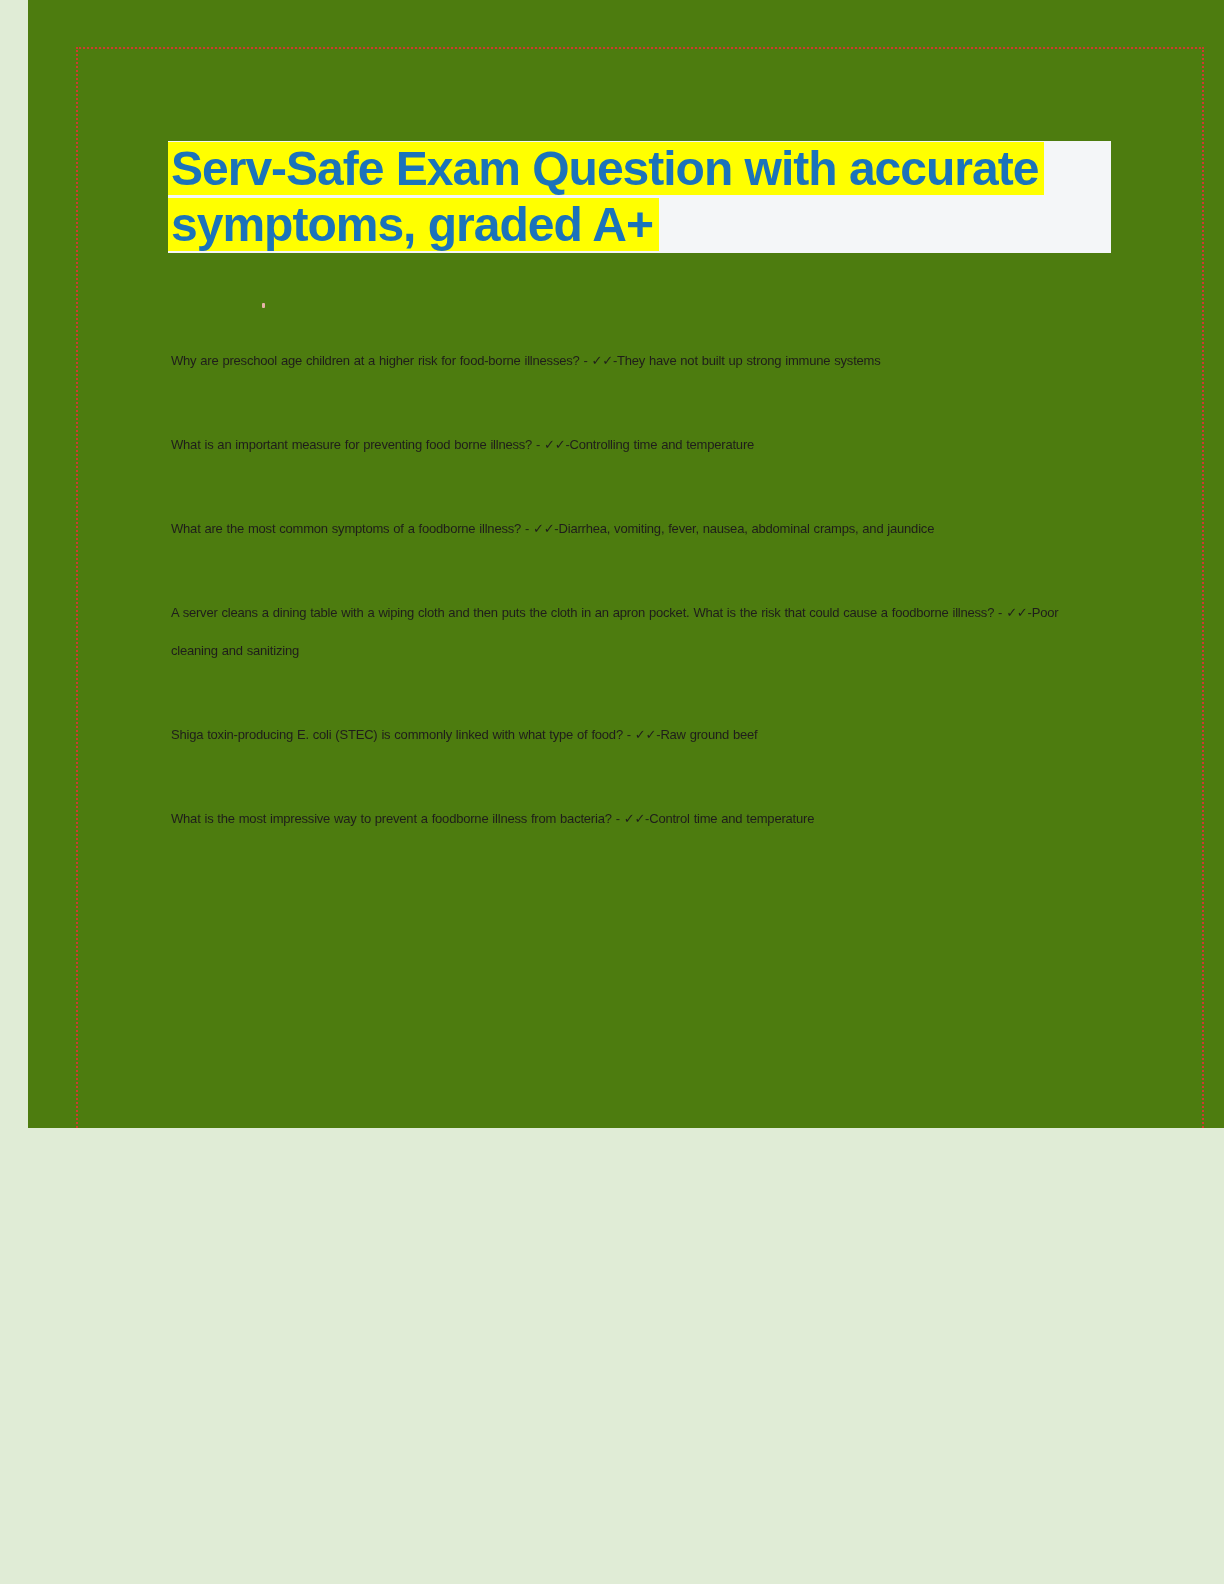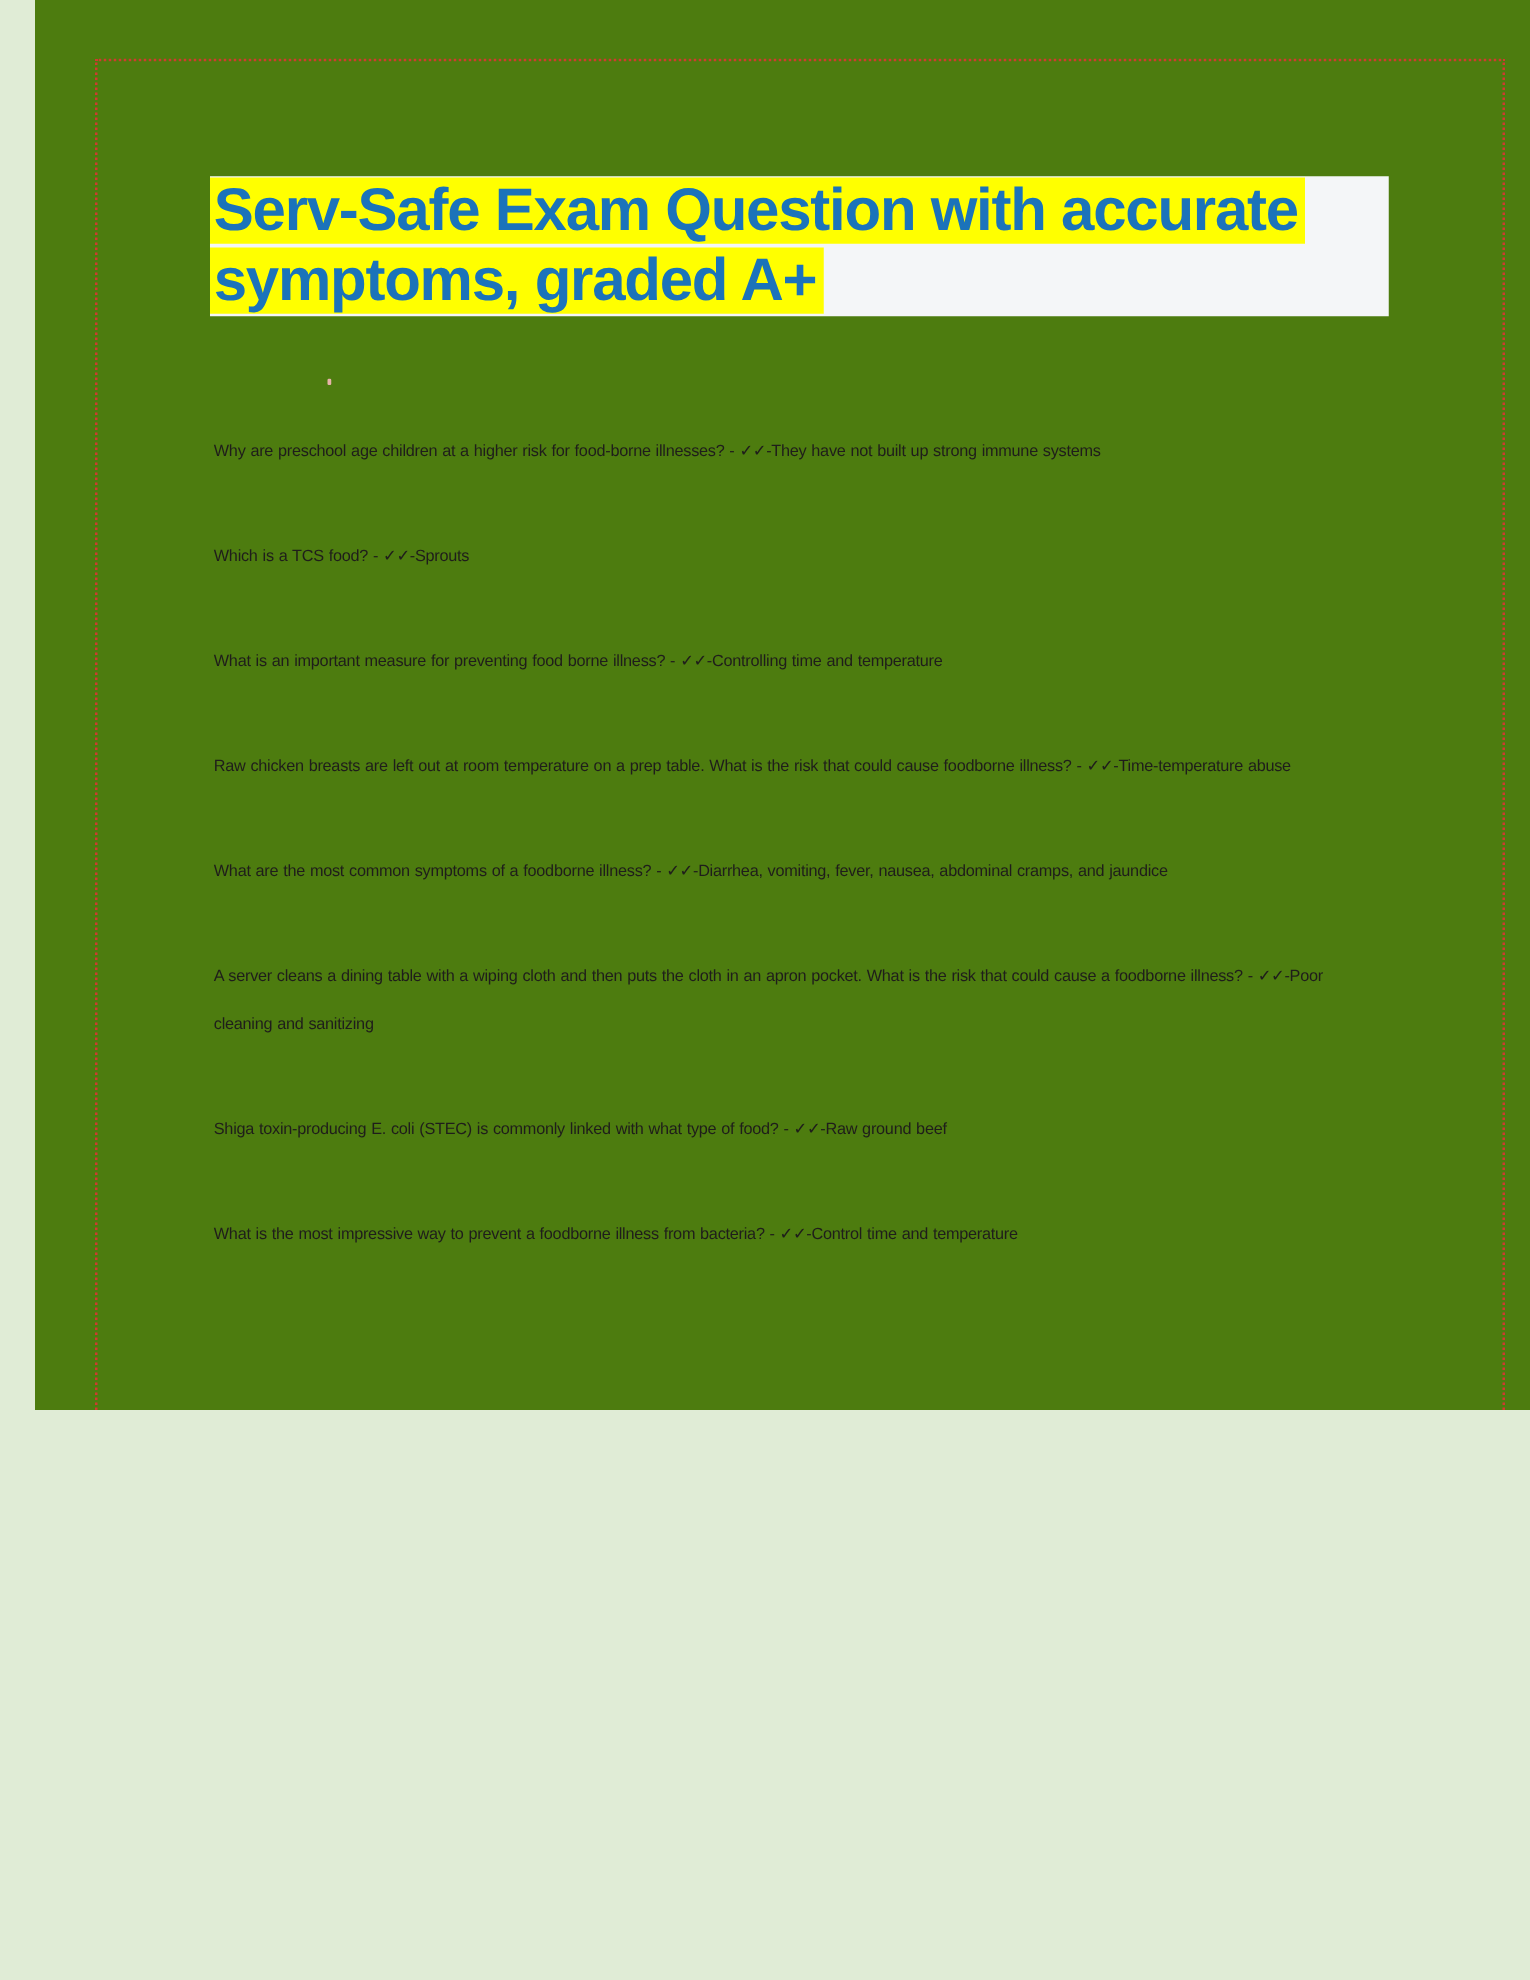--- a/index.html
+++ b/index.html
@@ -79,22 +79,20 @@
 
   <h1 class="title-block">
     <span class="title-line"><span class="hl">Serv-Safe Exam Question with accurate</span></span>
     <span class="title-line"><span class="hl">symptoms, graded A+</span></span>
   </h1>
 
   <span class="stray-mark"></span>
 
   <main class="qa-list">
       <p class="qa-item">Why are preschool age children at a higher risk for food-borne illnesses? - ✓✓-They have not built up strong immune systems</p>
-      <p class="qa-item">Which is a TCS food? - ✓✓-Sprouts</p>
       <p class="qa-item">What is an important measure for preventing food borne illness? - ✓✓-Controlling time and temperature</p>
-      <p class="qa-item">Raw chicken breasts are left out at room temperature on a prep table. What is the risk that could cause foodborne illness? - ✓✓-Time-temperature abuse</p>
       <p class="qa-item">What are the most common symptoms of a foodborne illness? - ✓✓-Diarrhea, vomiting, fever, nausea, abdominal cramps, and jaundice</p>
       <p class="qa-item">A server cleans a dining table with a wiping cloth and then puts the cloth in an apron pocket. What is the risk that could cause a foodborne illness? - ✓✓-Poor cleaning and sanitizing</p>
       <p class="qa-item">Shiga toxin-producing E. coli (STEC) is commonly linked with what type of food? - ✓✓-Raw ground beef</p>
       <p class="qa-item">What is the most impressive way to prevent a foodborne illness from bacteria? - ✓✓-Control time and temperature</p>
     </main>
 
 </div>
 
 </body></html>

